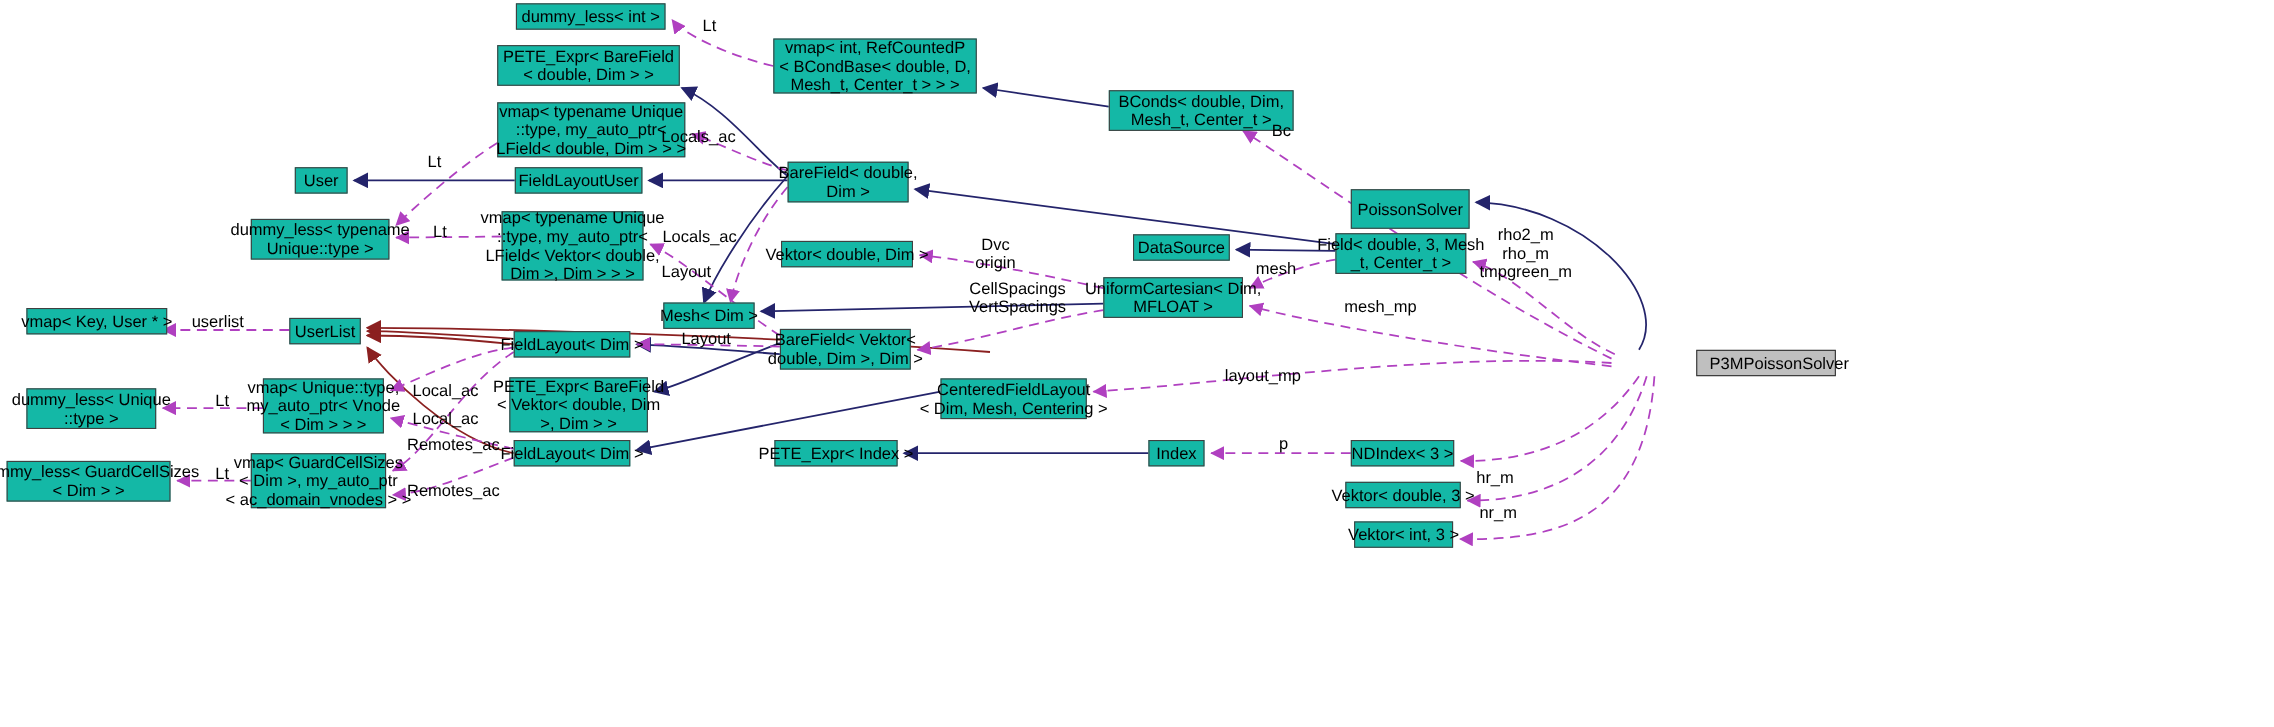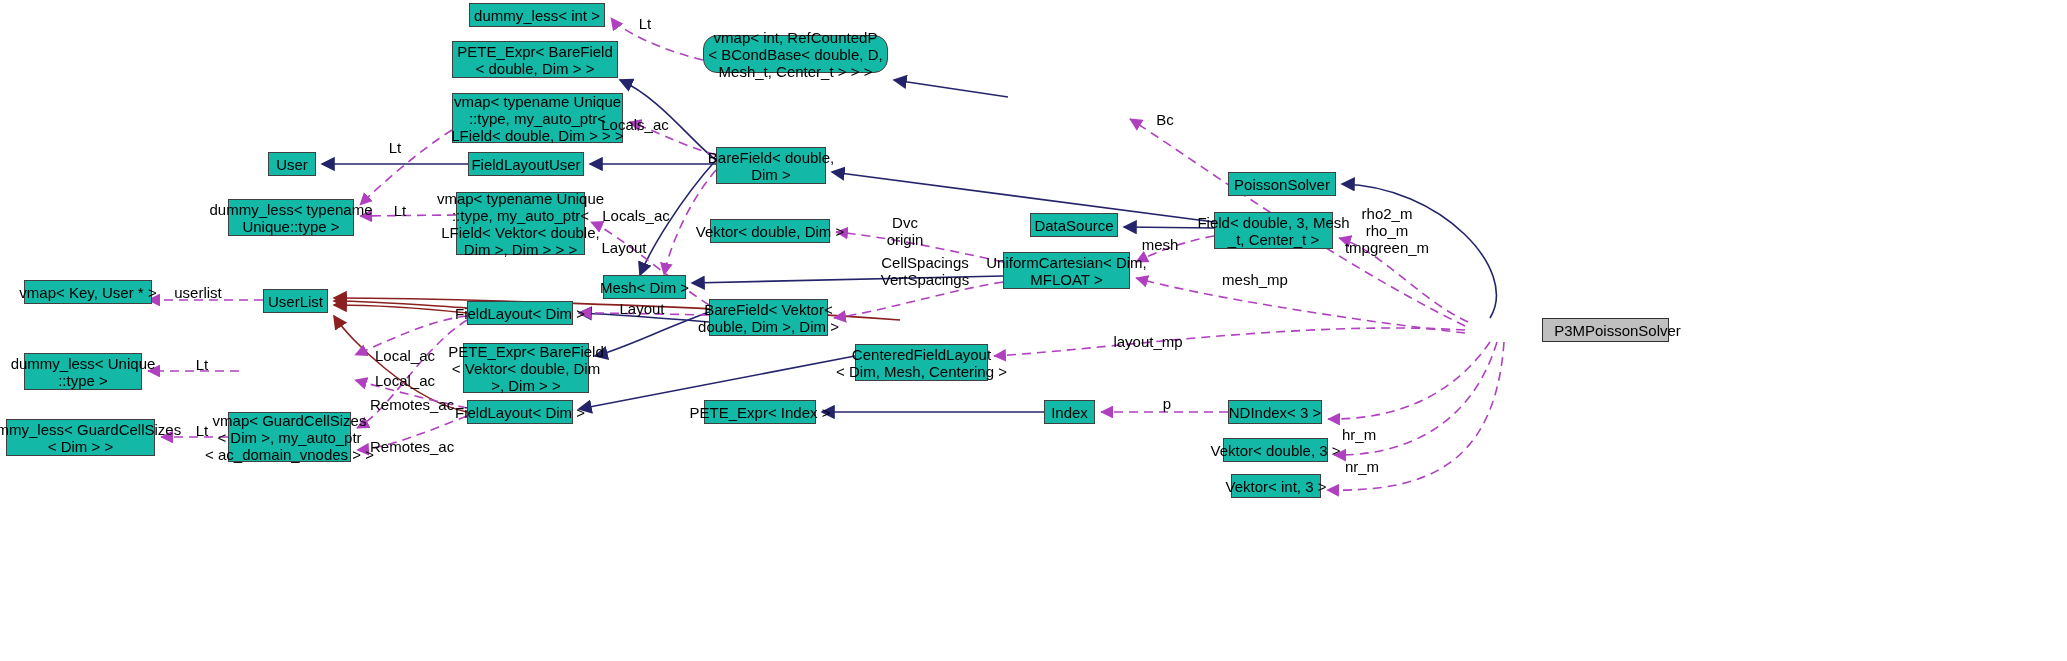--- a/index.html
+++ b/index.html
@@ -143,37 +143,39 @@
 
       <path d="M1504,342 C1495,470 1420,492 1327,490" marker-end="url(#ah-purple)"></path>
     </g>
   </svg>
 
   <div class="node" style="left:469px;top:3px;width:136px;height:24px;">dummy_less&lt; int &gt;</div>
 
   <div class="node" style="left:452px;top:41px;width:166px;height:37px;">PETE_Expr&lt; BareField
 &lt; double, Dim &gt; &gt;</div>
 
-  <div class="node" style="left:703px;top:35px;width:185px;height:38px;border-radius:14px;">vmap&lt; int, RefCountedP
+  <div class="node" style="left:703px;top:35px;width:185px;height:50px;">vmap&lt; int, RefCountedP
 &lt; BCondBase&lt; double, D,
 Mesh_t, Center_t &gt; &gt; &gt;</div>
 
+  <div class="node" style="left:1008px;top:82px;width:168px;height:37px;">BConds&lt; double, Dim,
+Mesh_t, Center_t &gt;</div>
 
   <div class="node" style="left:452px;top:93px;width:171px;height:50px;">vmap&lt; typename Unique
 ::type, my_auto_ptr&lt;
 LField&lt; double, Dim &gt; &gt; &gt;</div>
 
   <div class="node" style="left:268px;top:152px;width:48px;height:24px;">User</div>
 
   <div class="node" style="left:468px;top:152px;width:116px;height:24px;">FieldLayoutUser</div>
 
   <div class="node" style="left:716px;top:147px;width:110px;height:37px;">BareField&lt; double,
 Dim &gt;</div>
 
-  <div class="node" style="left:1228px;top:172px;width:108px;height:24px;text-align:right;">PoissonSolver</div>
+  <div class="node" style="left:1228px;top:172px;width:108px;height:36px;text-align:right;">PoissonSolver</div>
 
   <div class="node" style="left:228px;top:199px;width:126px;height:37px;">dummy_less&lt; typename
 Unique::type &gt;</div>
 
   <div class="node" style="left:456px;top:192px;width:129px;height:63px;">vmap&lt; typename Unique
 ::type, my_auto_ptr&lt;
 LField&lt; Vektor&lt; double,
 Dim &gt;, Dim &gt; &gt; &gt;</div>
 
   <div class="node" style="left:1030px;top:213px;width:88px;height:24px;">DataSource</div>
@@ -192,20 +194,23 @@
 
   <div class="node" style="left:263px;top:289px;width:65px;height:24px;">UserList</div>
 
   <div class="node" style="left:467px;top:301px;width:106px;height:24px;">FieldLayout&lt; Dim &gt;</div>
 
   <div class="node" style="left:709px;top:299px;width:119px;height:37px;">BareField&lt; Vektor&lt;
 double, Dim &gt;, Dim &gt;</div>
 
   <div class="node highlight" style="left:1542px;top:318px;width:127px;height:24px;padding-left:24px;">P3MPoissonSolver</div>
 
+  <div class="node" style="left:239px;top:344px;width:110px;height:50px;">vmap&lt; Unique::type,
+my_auto_ptr&lt; Vnode
+&lt; Dim &gt; &gt; &gt;</div>
 
   <div class="node" style="left:855px;top:344px;width:133px;height:37px;">CenteredFieldLayout
 &lt; Dim, Mesh, Centering &gt;</div>
 
   <div class="node" style="left:24px;top:353px;width:118px;height:37px;">dummy_less&lt; Unique
 ::type &gt;</div>
 
   <div class="node" style="left:463px;top:343px;width:126px;height:50px;">PETE_Expr&lt; BareField
 &lt; Vektor&lt; double, Dim
 &gt;, Dim &gt; &gt;</div>

